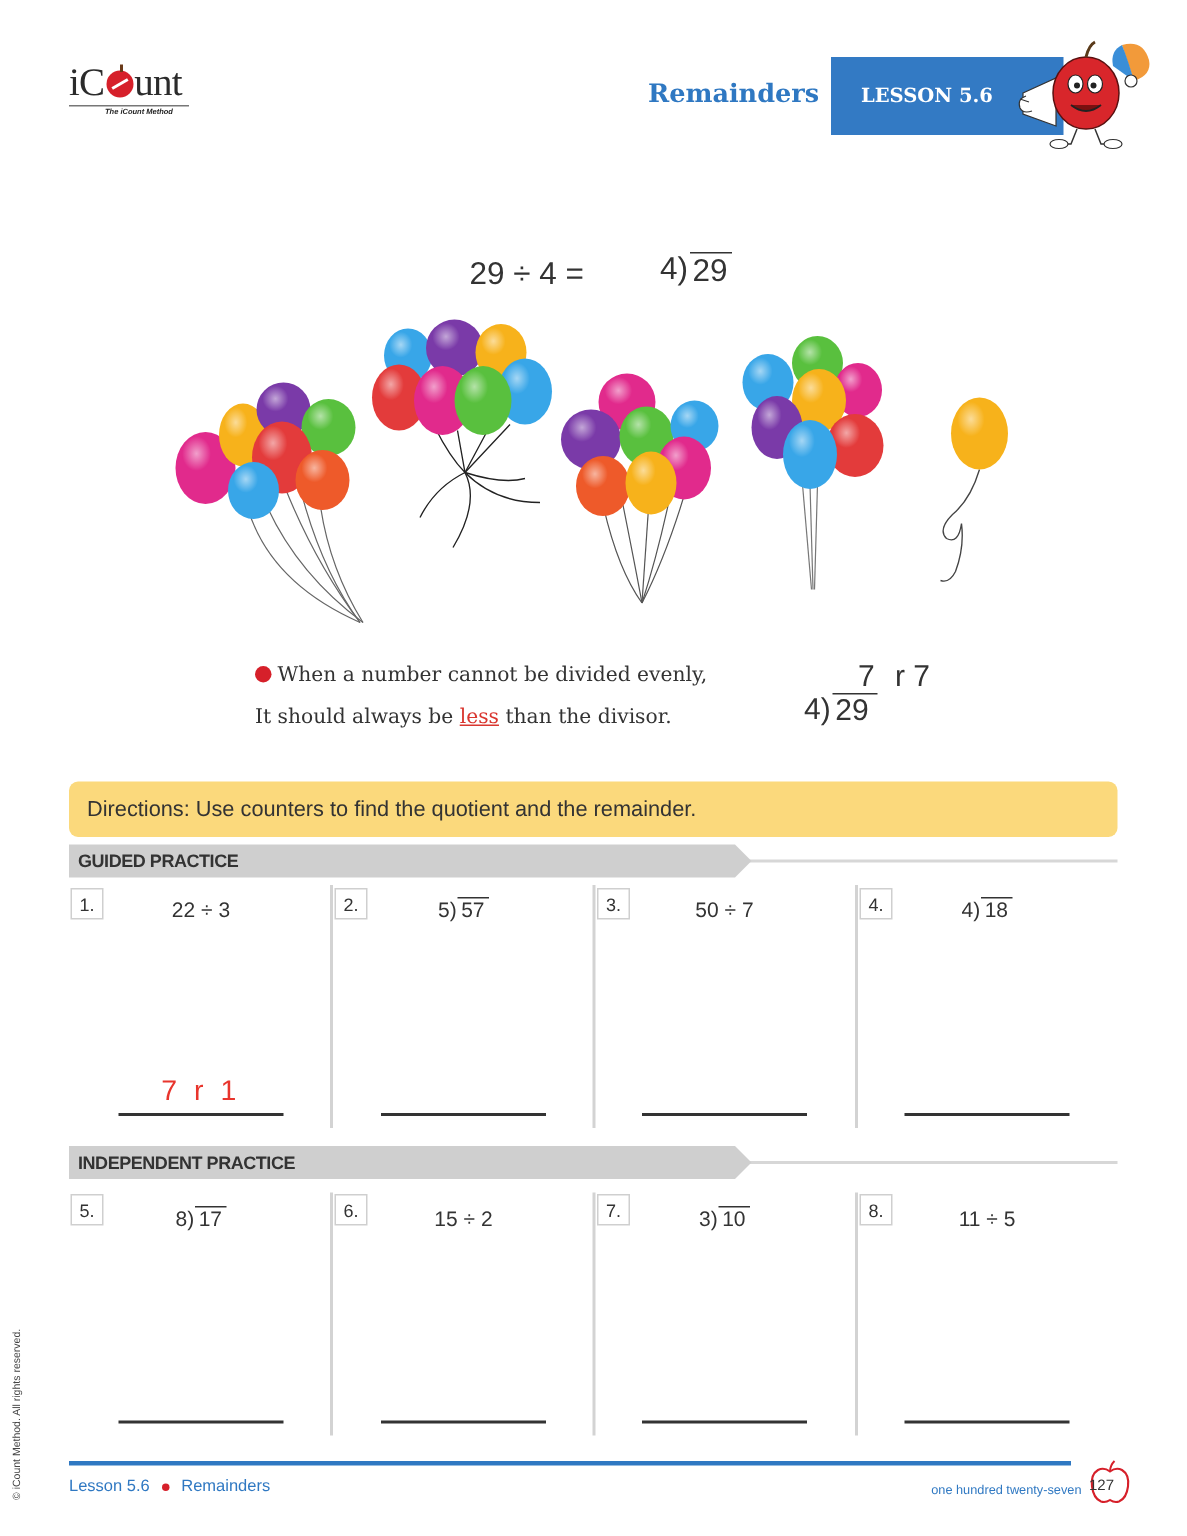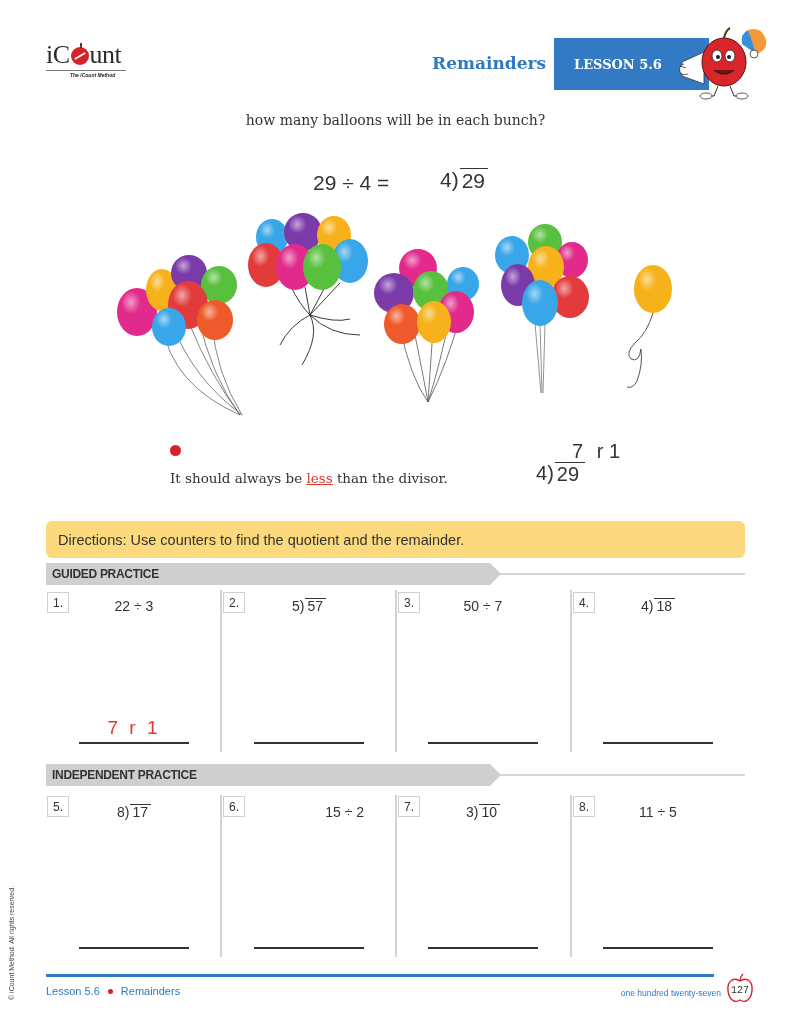--- a/index.html
+++ b/index.html
@@ -54,21 +54,21 @@
   .problem { position: absolute; font-family: "Liberation Sans", sans-serif; font-size: 14px; color: #333; text-align: center; width: 110px; }
   .ans-line { position: absolute; width: 110px; height: 1.5px; background: #333; }
   .ans-text { position: absolute; width: 110px; text-align: center; font-family: "Liberation Sans", sans-serif; font-size: 19px; color: #e8352d; letter-spacing: 3px; }
 
   
   .footer-line { left: 46px; top: 974px; width: 668px; height: 2.5px; background: #2f78c2; }
   .footer-left { left: 46px; top: 985px; font-family: "Liberation Sans", sans-serif; font-size: 11px; color: #2f78c2; display: flex; align-items: center; }
   .footer-dot { display: inline-block; width: 5px; height: 5px; border-radius: 50%; background: #d6202a; margin: 0 8px; }
   .footer-right { right: 70px; top: 988px; font-family: "Liberation Sans", sans-serif; font-size: 8.5px; color: #2f78c2; padding-left: 31px; }
   .page-apple { left: 726px; top: 973px; width: 28px; height: 30px; }
-  .page-num { left: 726px; top: 985px; width: 28px; text-align: center; font-family: Liberation Mono, monospace; font-size: 10px; color: #333; }
+  .page-num { left: 726px; top: 985px; width: 28px; text-align: left; font-family: Liberation Sans, sans-serif; font-size: 10px; color: #333; }
   .copyright { left: 8px; top: 1000px; transform: rotate(-90deg); transform-origin: left top; font-family: "Liberation Sans", sans-serif; font-size: 7px; color: #444; white-space: nowrap; }
 </style>
 </head>
 <body>
 
 <div class="abs logo">
   <div class="logo-word">
     <span>iC</span>
       <span class="logo-apple"></span>
       <span>unt</span>
@@ -92,21 +92,20 @@
   <path d="M40 46 q10 8 20 0" stroke="#222" stroke-width="1.2" fill="#7a1010"></path>
   <path d="M74 6 q14 -4 18 10 q2 10 -10 14 z" fill="#f29a3a"></path>
   <path d="M74 6 q-8 4 -6 14 l14 10 q-4 -14 -8 -24z" fill="#3a8ed8"></path>
   <circle cx="80" cy="30" r="4" fill="#fff" stroke="#333" stroke-width="0.8"></circle>
   <path d="M44 62 l-4 10 h-8 M56 62 l4 10 h8" stroke="#333" stroke-width="1" fill="none"></path>
   <ellipse cx="32" cy="72" rx="6" ry="3" fill="#fff" stroke="#333" stroke-width="0.8"></ellipse>
   <ellipse cx="68" cy="72" rx="6" ry="3" fill="#fff" stroke="#333" stroke-width="0.8"></ellipse>
 </svg>
 
 <div class="abs question">
-  <div>how many balloons will be in each bunch?</div>
 </div>
 <div class="abs eq" style="left:313px; top:171px;">29 ÷ 4 =</div>
 <div class="abs eq ld" style="left:440px; top:168px;">
   <span>4</span>
     <span class="bracket">)</span>
     <span class="dividend">29</span>
 </div>
 
 <svg class="abs balloons" viewBox="0 0 600 220">
   <defs>
@@ -208,27 +207,27 @@
     <ellipse cx="440" cy="98" rx="18" ry="23" fill="#38a6e8"></ellipse>
       <ellipse cx="440" cy="98" rx="18" ry="23" fill="url(#shine)"></ellipse>
   </g>
 
   <path d="M553 108 q-6 20 -18 30 q-10 10 -4 16 q8 4 10 -10 q2 16 -4 32 q-4 8 -10 6" stroke="#444" stroke-width="0.9" fill="none"></path>
   <ellipse cx="553" cy="84" rx="19" ry="24" fill="#f7b21b"></ellipse>
     <ellipse cx="553" cy="84" rx="19" ry="24" fill="url(#shine)"></ellipse>
 </svg>
 
 <div class="abs expl">
-  <div><span class="apple-bullet"></span></div>
+  <div><span class="apple-bullet"></span><span>When a number cannot be divided evenly,</span></div>
   <div class="line3"><span>It should always be </span><span class="ul">less</span><span> than the divisor.</span></div>
 </div>
 <div class="abs example-ld">
   <div style="padding-left:36px; line-height:22px;">
     <span>7</span>
-    <span style="margin-left:8px;">r 1</span>
+    <span style="margin-left:8px;">r 7</span>
   </div>
   <div class="ld">
     <span>4</span>
       <span>)</span>
       <span class="dividend" style="padding-right:6px;">29</span>
   </div>
 </div>
 
 <div class="abs directions"></div>
 <div class="abs directions-text">Directions:  Use counters to find the quotient and the remainder.</div>
@@ -286,21 +285,21 @@
 <div class="problem" style="left:79px; top:804px;">
   <span class="ld">
       <span>8</span>
       <span>)</span>
       <span class="dividend">17</span>
     </span>
 </div>
 <div class="ans-line" style="left:79px; top:947px;"></div>
 
 <div class="cell-num" style="left:223px; top:796px;">6.</div>
-<div class="problem" style="left:254px; top:804px;text-align:right;">15 ÷ 2</div>
+<div class="problem" style="left:254px; top:804px;">15 ÷ 2</div>
 <div class="ans-line" style="left:254px; top:947px;"></div>
 
 <div class="cell-num" style="left:398px; top:796px;">7.</div>
 <div class="problem" style="left:428px; top:804px;">
   <span class="ld">
       <span>3</span>
       <span>)</span>
       <span class="dividend">10</span>
     </span>
 </div>

